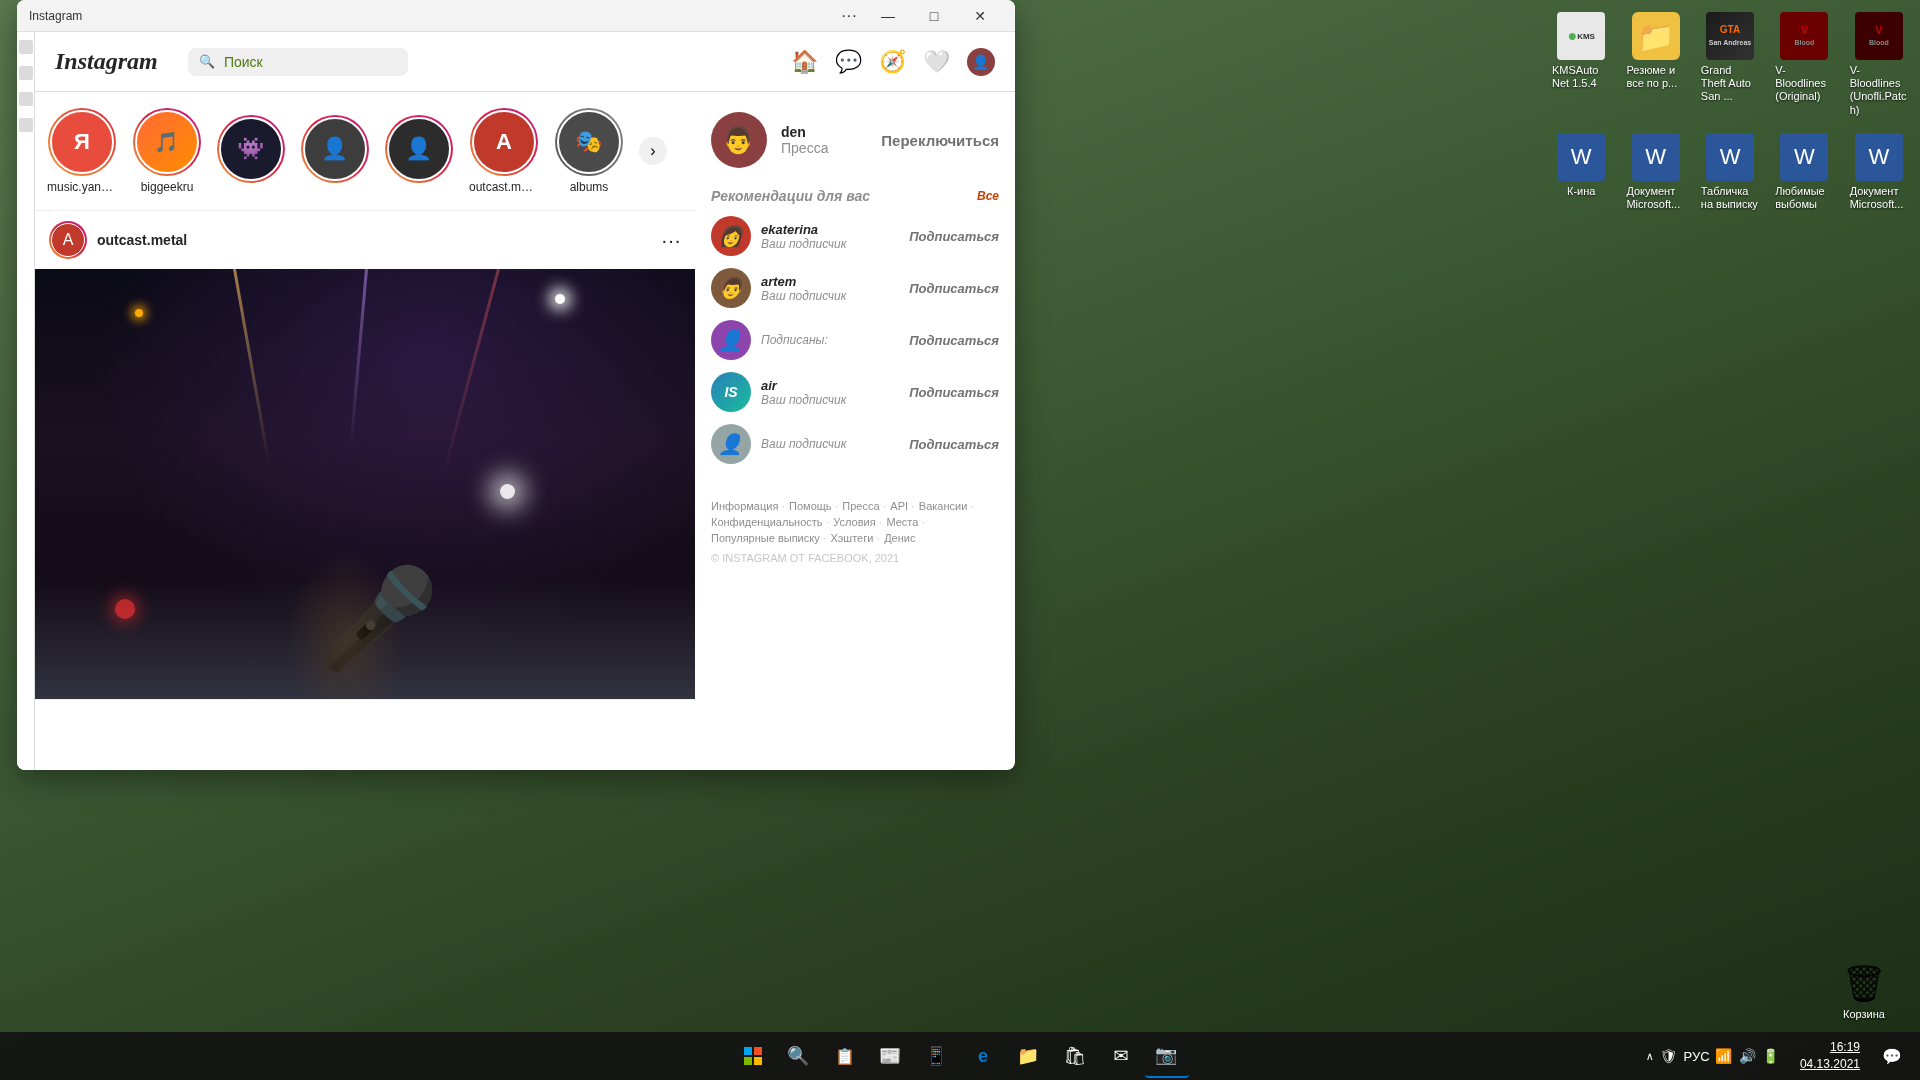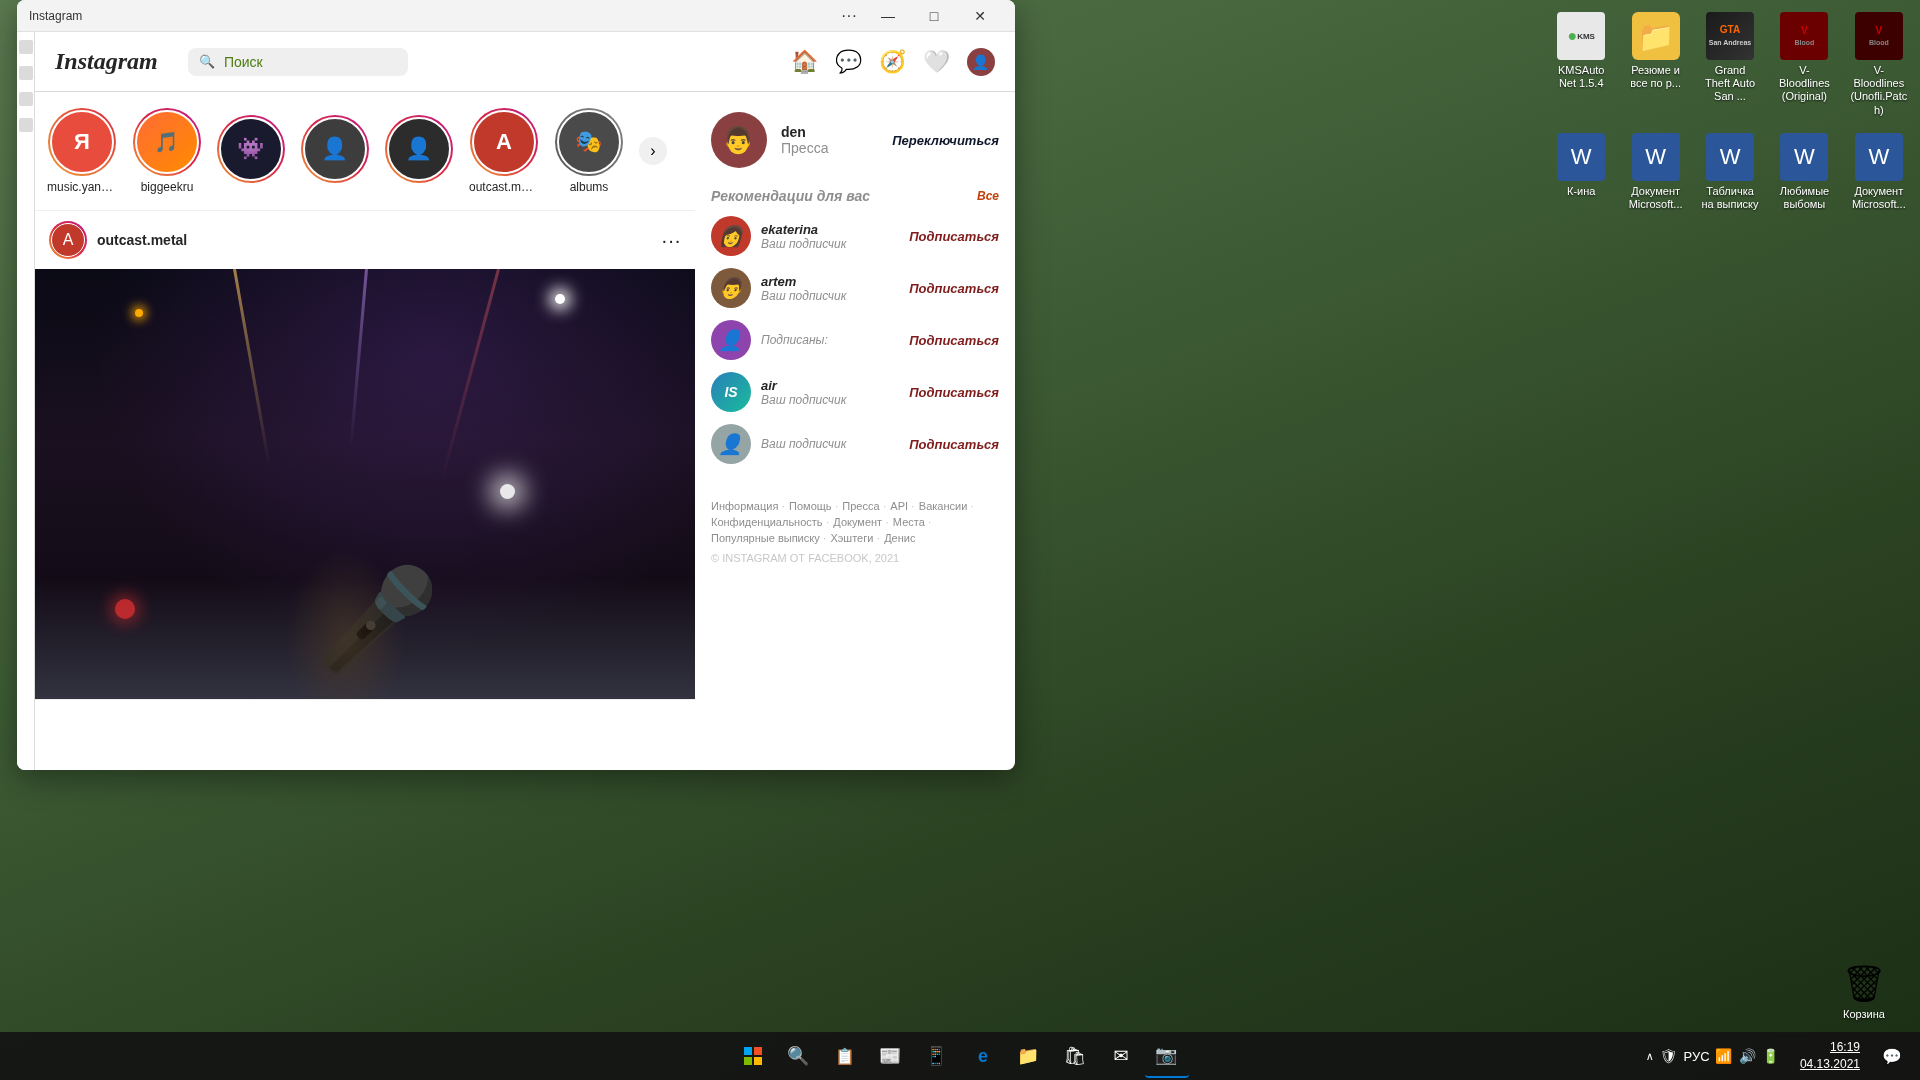--- a/index.html
+++ b/index.html
@@ -119,21 +119,21 @@
       display: flex;
       align-items: center;
       justify-content: center;
       font-size: 28px;
       margin-bottom: 4px;
       position: relative;
     }
     .icon-label {
       color: white;
       font-size: 11px;
-      text-align: center;
+      text-align: left;
       text-shadow: 0 1px 2px rgba(0,0,0,0.8);
       line-height: 1.2;
       max-width: 68px;
       word-break: break-word;
     }
     .folder-icon-yellow { background: #f0c040; border-radius: 6px; }
 
     
     .recycle-icon {
       position: absolute;
@@ -452,25 +452,24 @@
     .profile-username {
       font-size: 14px;
       font-weight: 600;
       color: #262626;
     }
     .profile-name {
       font-size: 14px;
       color: #8e8e8e;
     }
     .profile-switch {
-      font-size: 13px;
-      color: #0f172a;
+      font-size: 15px;
+      color: #737373;
       font-weight: 600;
       cursor: pointer;
-      font-style: italic;
     }
 
     
     .ig-recommendations {
       margin-top: 8px;
       font-style: italic;
     }
     .rec-header {
       display: flex;
       align-items: center;
@@ -510,21 +509,21 @@
       font-size: 13px;
       font-weight: 600;
       color: #262626;
     }
     .rec-subtitle {
       font-size: 12px;
       color: #8e8e8e;
     }
     .rec-follow {
       font-size: 13px;
-      color: #7f1d1d;
+      color: #737373;
       font-weight: 600;
       cursor: pointer;
     }
 
     
     .ig-footer {
       margin-top: 20px;
       padding-top: 16px;
     }
     .ig-footer-links {
@@ -915,21 +914,21 @@
             </div>
 
             <div class="ig-footer">
               <div class="ig-footer-links">
                 <span class="ig-footer-link">Информация</span>
                 <span class="ig-footer-link">Помощь</span>
                 <span class="ig-footer-link">Пресса</span>
                 <span class="ig-footer-link">API</span>
                 <span class="ig-footer-link">Вакансии</span>
                 <span class="ig-footer-link">Конфиденциальность</span>
-                <span class="ig-footer-link">Документ</span>
+                <span class="ig-footer-link">Условия</span>
                 <span class="ig-footer-link">Места</span>
                 <span class="ig-footer-link">Популярные выписку</span>
                 <span class="ig-footer-link">Хэштеги</span>
                 <span class="ig-footer-link">Денис</span>
               </div>
               <div class="ig-copyright">© INSTAGRAM ОТ FACEBOOK, 2021</div>
             </div>
           </div>
         </div>
       </div>

